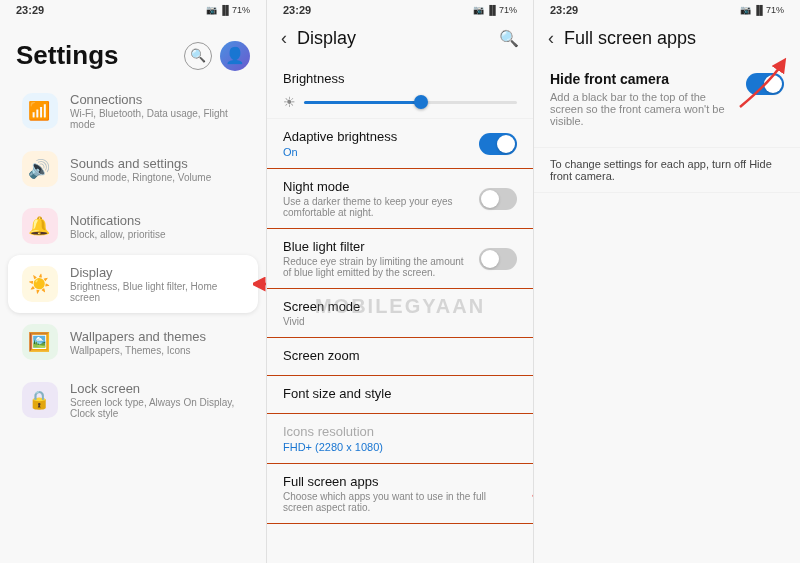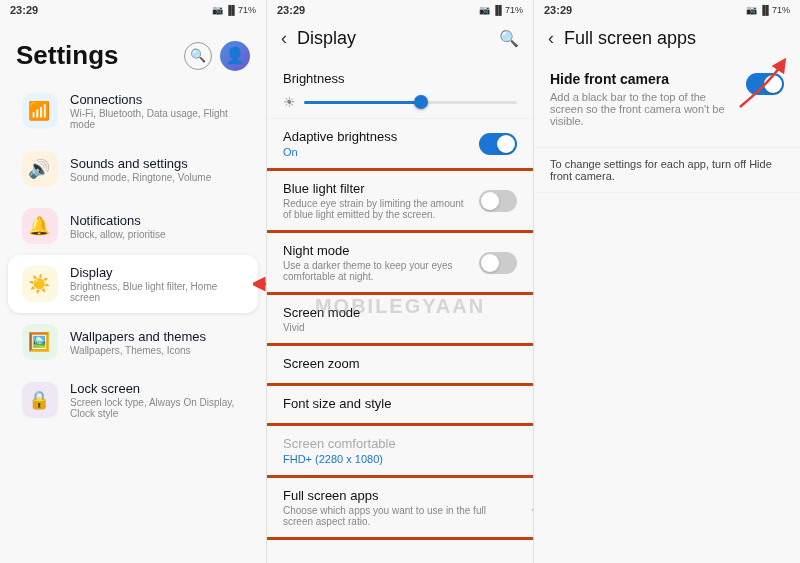--- a/index.html
+++ b/index.html
@@ -42,21 +42,21 @@
       display: flex;
       flex-direction: column;
       position: relative;
     }
 
     
     .status-bar {
       display: flex;
       justify-content: space-between;
       align-items: center;
-      padding: 4px 10px;
+      padding: 4px 16px;
       font-size: 10px;
       color: #333;
       height: 20px;
     }
     .status-bar .time { font-weight: 600; font-size: 11px; }
     .status-bar .icons { display: flex; align-items: center; gap: 2px; font-size: 9px; }
 
     
     .top-bar {
       display: flex;
@@ -150,39 +150,39 @@
     .icon-sound { background: #fff3e0; color: #FF9800; }
     .icon-notifications { background: #fce4ec; color: #e91e63; }
     .icon-display { background: #fff8e1; color: #FFC107; }
     .icon-wallpaper { background: #e8f5e9; color: #4CAF50; }
     .icon-lock { background: #ede7f6; color: #7E57C2; }
 
     .settings-item .item-text { flex: 1; }
     .settings-item .item-title {
       font-size: 13px;
       font-weight: 500;
-      color: #0f172a;
+      color: #737373;
     }
     .settings-item .item-sub {
       font-size: 10px;
       color: #888;
       margin-top: 1px;
     }
 
     
     .display-content {
       flex: 1;
       overflow-y: auto;
       padding: 4px 0;
     }
     .display-content::-webkit-scrollbar { display: none; }
 
     .section-item {
       padding: 10px 16px;
-      border-bottom: 3px solid #c2410c;
+      border-bottom: 1px solid #c2410c;
     }
     .section-item .s-title {
       font-size: 13px;
       font-weight: 500;
       color: #111;
       margin-bottom: 2px;
     }
     .section-item .s-sub {
       font-size: 10px;
       color: #888;
@@ -449,56 +449,56 @@
         </div>
         <div class="toggle on">
           <div class="toggle-knob"></div>
         </div>
       </div>
     </div>
 
     <div class="section-item">
       <div class="section-item-row">
         <div style="flex:1;margin-right:8px">
+          <div class="s-title">Night mode</div>
+          <div class="s-sub">Use a darker theme to keep your eyes comfortable at night.</div>
+        </div>
+        <div class="toggle off">
+          <div class="toggle-knob"></div>
+        </div>
+      </div>
+    </div>
+
+    <div class="section-item">
+      <div class="section-item-row">
+        <div style="flex:1;margin-right:8px">
           <div class="s-title">Blue light filter</div>
           <div class="s-sub">Reduce eye strain by limiting the amount of blue light emitted by the screen.</div>
         </div>
         <div class="toggle off">
           <div class="toggle-knob"></div>
         </div>
       </div>
     </div>
 
     <div class="section-item">
-      <div class="section-item-row">
-        <div style="flex:1;margin-right:8px">
-          <div class="s-title">Night mode</div>
-          <div class="s-sub">Use a darker theme to keep your eyes comfortable at night.</div>
-        </div>
-        <div class="toggle off">
-          <div class="toggle-knob"></div>
-        </div>
-      </div>
-    </div>
-
-    <div class="section-item">
       <div class="s-title">Screen mode</div>
       <div class="s-sub">Vivid</div>
     </div>
 
     <div class="section-item">
       <div class="s-title">Screen zoom</div>
     </div>
 
     <div class="section-item">
       <div class="s-title">Font size and style</div>
     </div>
 
     <div class="section-item">
-      <div class="s-title" style="color:#aaa">Screen comfortable</div>
+      <div class="s-title" style="color:#aaa">Icons resolution</div>
       <div class="s-accent">FHD+ (2280 x 1080)</div>
     </div>
 
     <div class="section-item" style="position:relative">
       <div class="s-title">Full screen apps</div>
       <div class="s-sub">Choose which apps you want to use in the full screen aspect ratio.</div>
 
       <svg class="arrow-svg" width="55" height="30" style="position:absolute;right:-50px;top:8px">
         <defs>
           <marker id="ah2" markerWidth="6" markerHeight="6" refX="3" refY="3" orient="auto">

